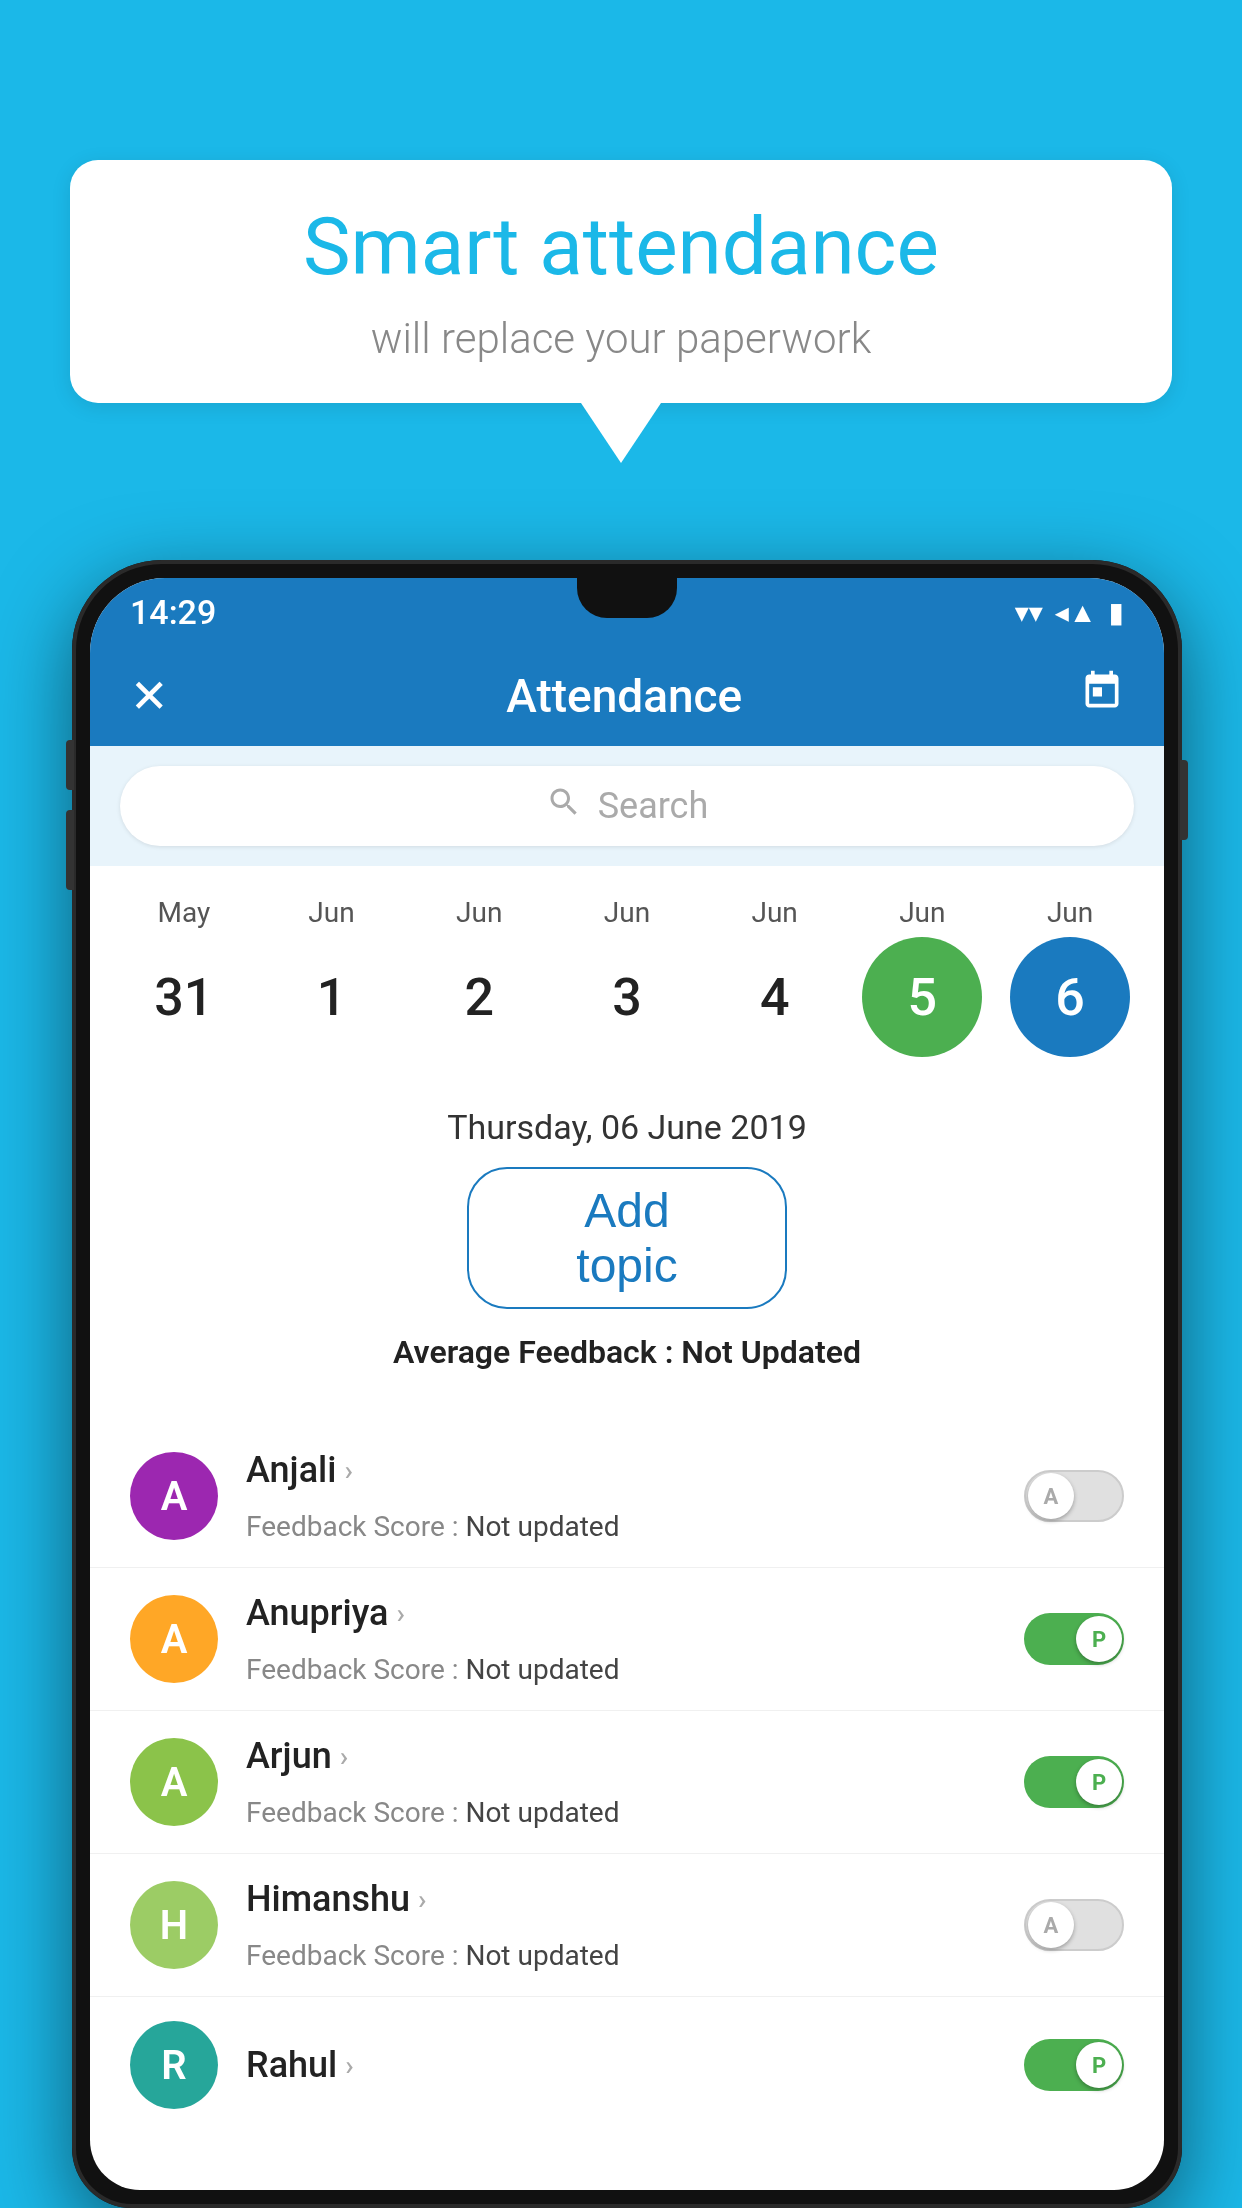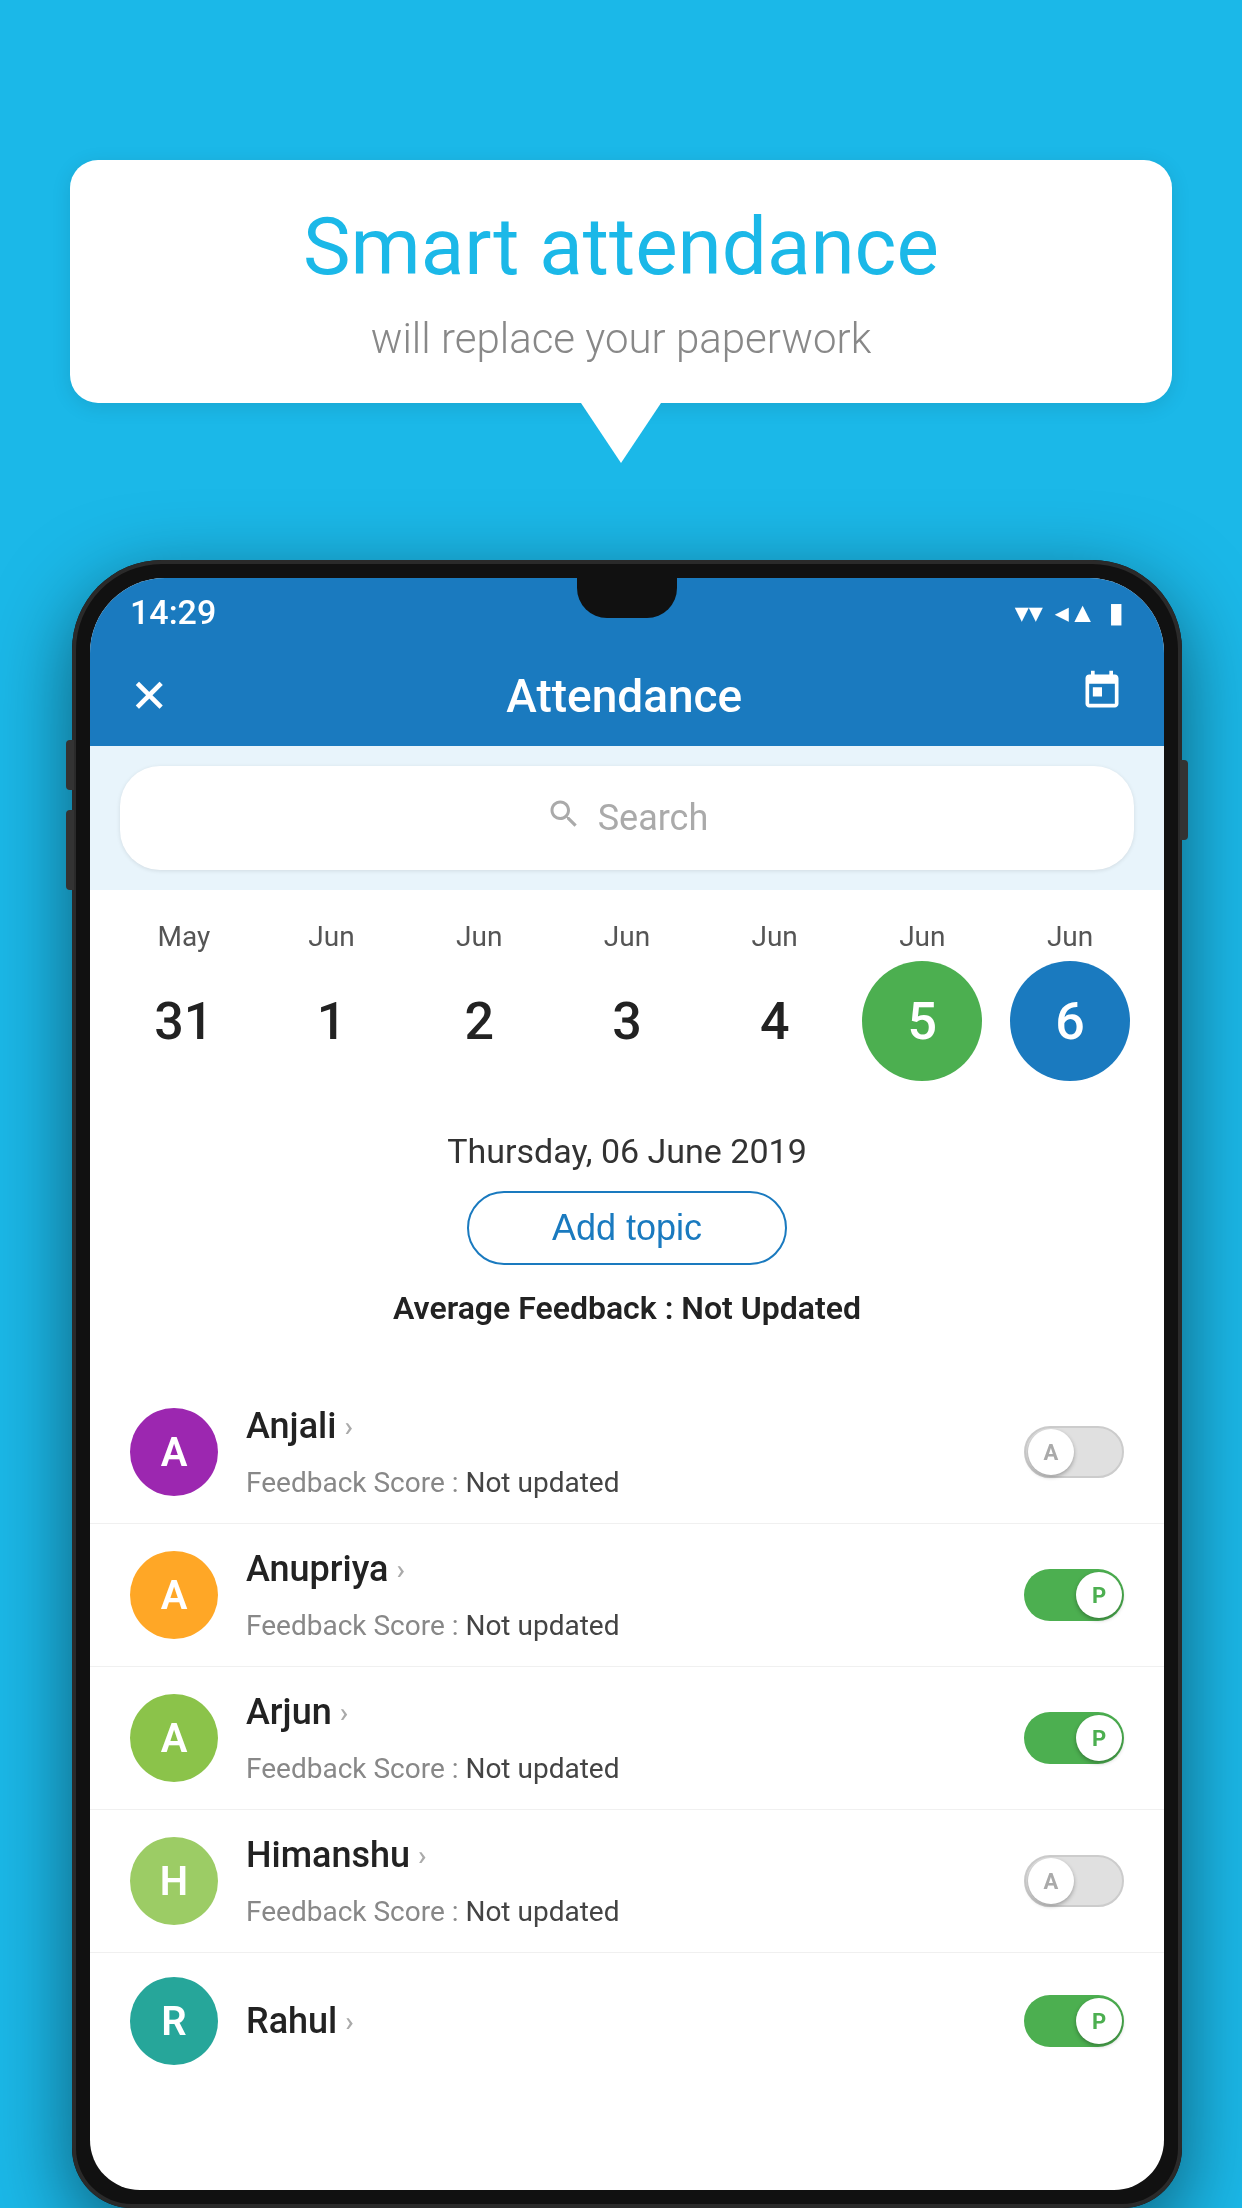--- a/index.html
+++ b/index.html
@@ -97,21 +97,21 @@
     }
 
     
     .search-container {
       background: #e8f4fb;
       padding: 20px 30px;
     }
     .search-bar {
       background: white;
       border-radius: 40px;
-      height: 104px;
+      height: 80px;
       display: flex;
       align-items: center;
       justify-content: center;
       gap: 16px;
       box-shadow: 0 1px 4px rgba(0,0,0,0.1);
     }
     .search-icon-wrap {
       color: #aaa;
       font-size: 36px;
     }
@@ -174,21 +174,21 @@
       color: #333;
       margin-bottom: 20px;
     }
 
     .add-topic-btn {
       display: block;
       margin: 0 auto 24px;
       border: 2px solid #1a7abf;
       border-radius: 40px;
       padding: 14px 60px;
-      font-size: 36px;
+      font-size: 48px;
       color: #1a7abf;
       background: white;
       cursor: pointer;
       width: 320px;
       text-align: center;
     }
 
     .avg-feedback {
       text-align: center;
       font-size: 32px;

